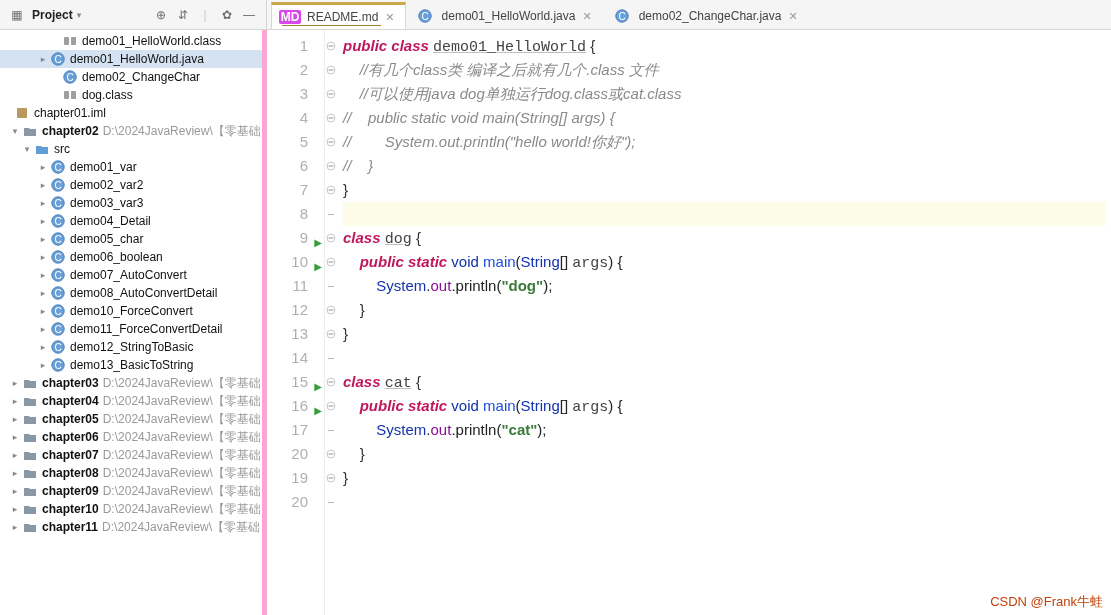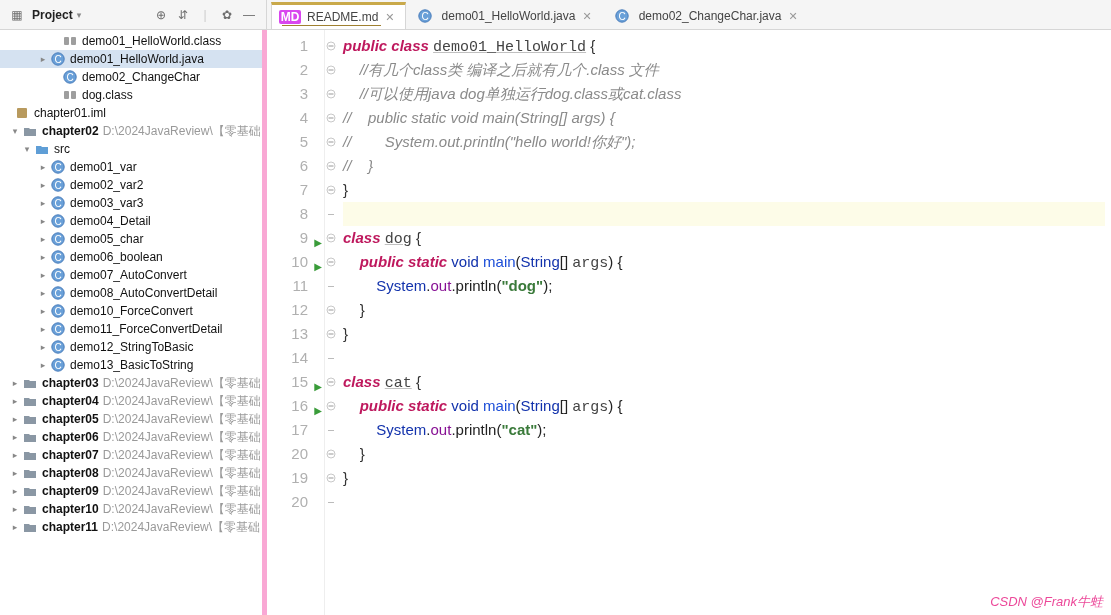--- a/index.html
+++ b/index.html
@@ -46,21 +46,21 @@
 .pur { color:#871094; }
 .brace { color:#333; }
 .und { text-decoration:underline; text-decoration-color:#c0c0c0; }
 svg { display:block; }
 .jico circle { fill:#6aa0d8; stroke:#4a7dbb; }
 .jico text { fill:#fff; font-size:10px; font-family:Arial; }
 .clico rect { fill:#9e9e9e; }
 .imlico rect { fill:#b89a5e; }
 .fold circle { stroke:#c8c8c8; fill:#fff; }
 .fold line { stroke:#999; }
-.watermark { position:absolute; right:8px; bottom:4px; color:#ec4899; font-size:13px; font-style:italic; pointer-events:none; }
+.watermark { position:absolute; right:8px; bottom:4px; color:#c2410c; font-size:13px; pointer-events:none; }
 </style>
 </head>
 <body>
 
 <div class="top">
   <div class="sidebar-hdr">
     <span class="ico-btn">▦</span>
     <span class="title">Project</span>
     <span style="color:#888;font-size:9px;">▾</span>
     <span class="spacer"></span>

